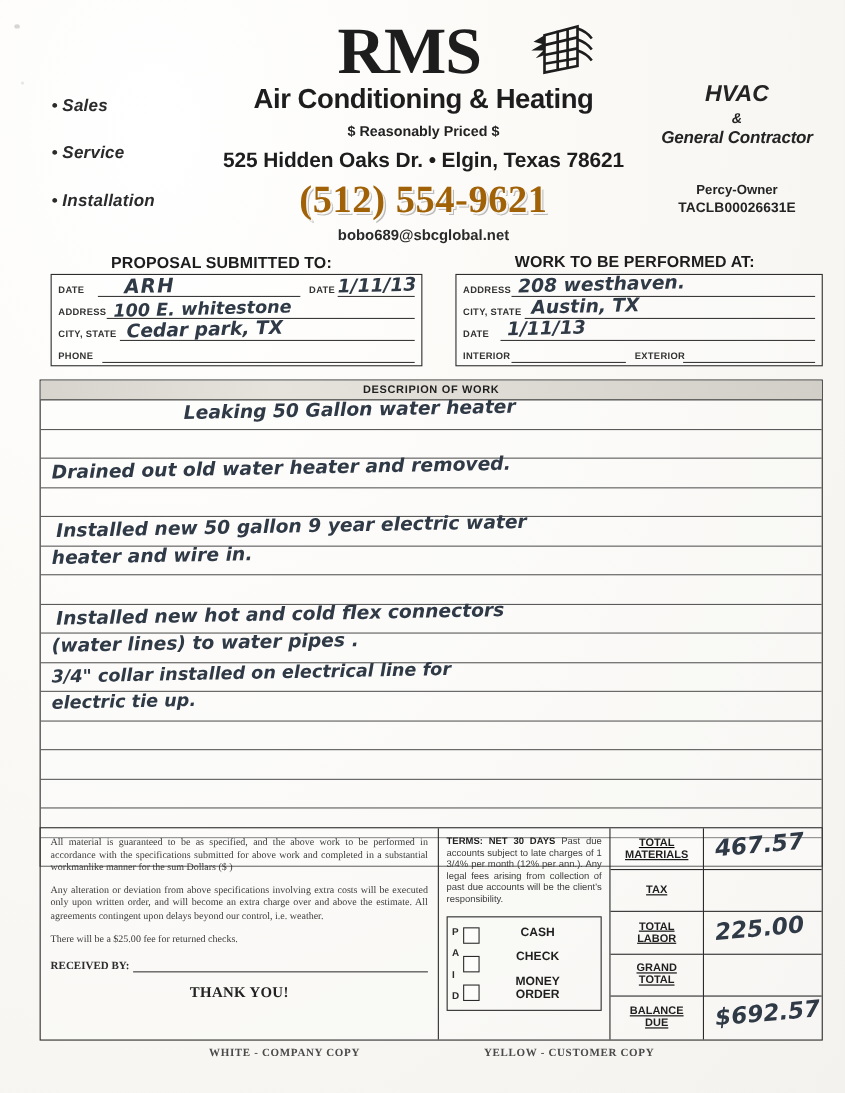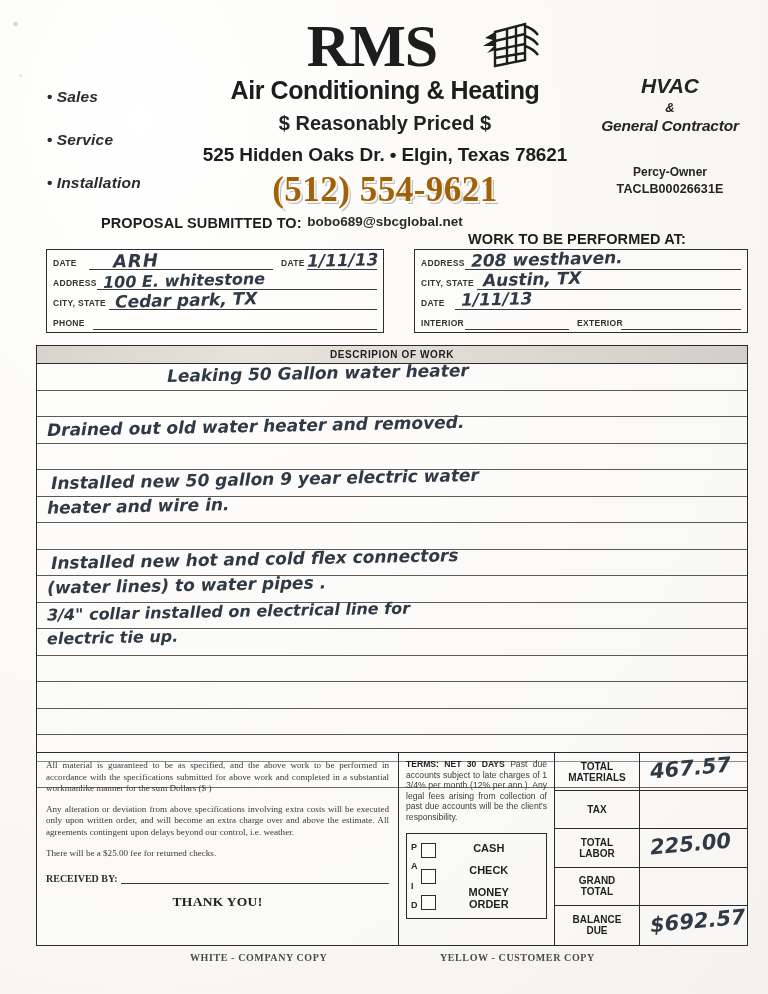--- a/index.html
+++ b/index.html
@@ -76,21 +76,21 @@
     width: 72px; height: 52px;
   }
   .company-line {
     font-size: 25px;
     font-weight: bold;
     color: #1d1d1d;
     letter-spacing: -.4px;
     margin-top: 2px;
   }
   .tagline {
-    font-size: 20px;
+    font-size: 13px;
     font-weight: bold;
     color: #222;
     margin-top: 7px;
   }
   .addr-line {
     font-size: 19px;
     font-weight: bold;
     color: #1d1d1d;
     margin-top: 9px;
     letter-spacing: -.1px;
@@ -292,21 +292,21 @@
     justify-content: space-around;
     height: 78px;
     text-align: center;
     font-size: 11px;
     font-weight: bold;
     color: #1f1f1f;
   }
   .paid-labels div { line-height: 12px; }
 
   .foot-totals { flex: 1; display: flex; }
-  .tot-labels { width: 84px; border-right: 1.3px solid #2b2b2b; }
+  .tot-labels { width: 84px; border-right: 1.3px solid #2b2b2b; text-decoration: underline; }
   .tot-values { flex: 1; position: relative; }
   .tot-cell {
     height: 38.2px;
     border-bottom: 1.2px solid #2b2b2b;
     display: flex;
     align-items: center;
     justify-content: center;
     text-align: center;
     font-size: 10px;
     font-weight: bold;
@@ -393,21 +393,21 @@
 
     <div class="right-head">
       <div class="rh-hvac">HVAC</div>
       <div class="rh-amp">&amp;</div>
       <div class="rh-gc">General Contractor</div>
       <div class="rh-owner">Percy-Owner</div>
       <div class="rh-lic">TACLB00026631E</div>
     </div>
   </div>
 
-  <div class="box-title" style="left:101px;top:215px;">PROPOSAL SUBMITTED TO:</div>
+  <div class="box-title" style="left:101px;top:232px;">PROPOSAL SUBMITTED TO:</div>
   <div class="field-box" style="left:46px;top:249px;width:336px;height:82px;">
     <div class="frow" style="margin-top:3px;">
       <span class="flabel">DATE</span>
       <span class="fline" style="left:36px;width:184px;"></span>
       <span class="flabel" style="left:228px;">DATE</span>
       <span class="fline" style="left:254px;width:70px;"></span>
       <span class="hw" style="left:60px;top:-3px;font-size:18px;letter-spacing:1px;">ARH</span>
       <span class="hw" style="left:254px;top:-3px;font-size:17px;">1/11/13</span>
     </div>
     <div class="frow">

